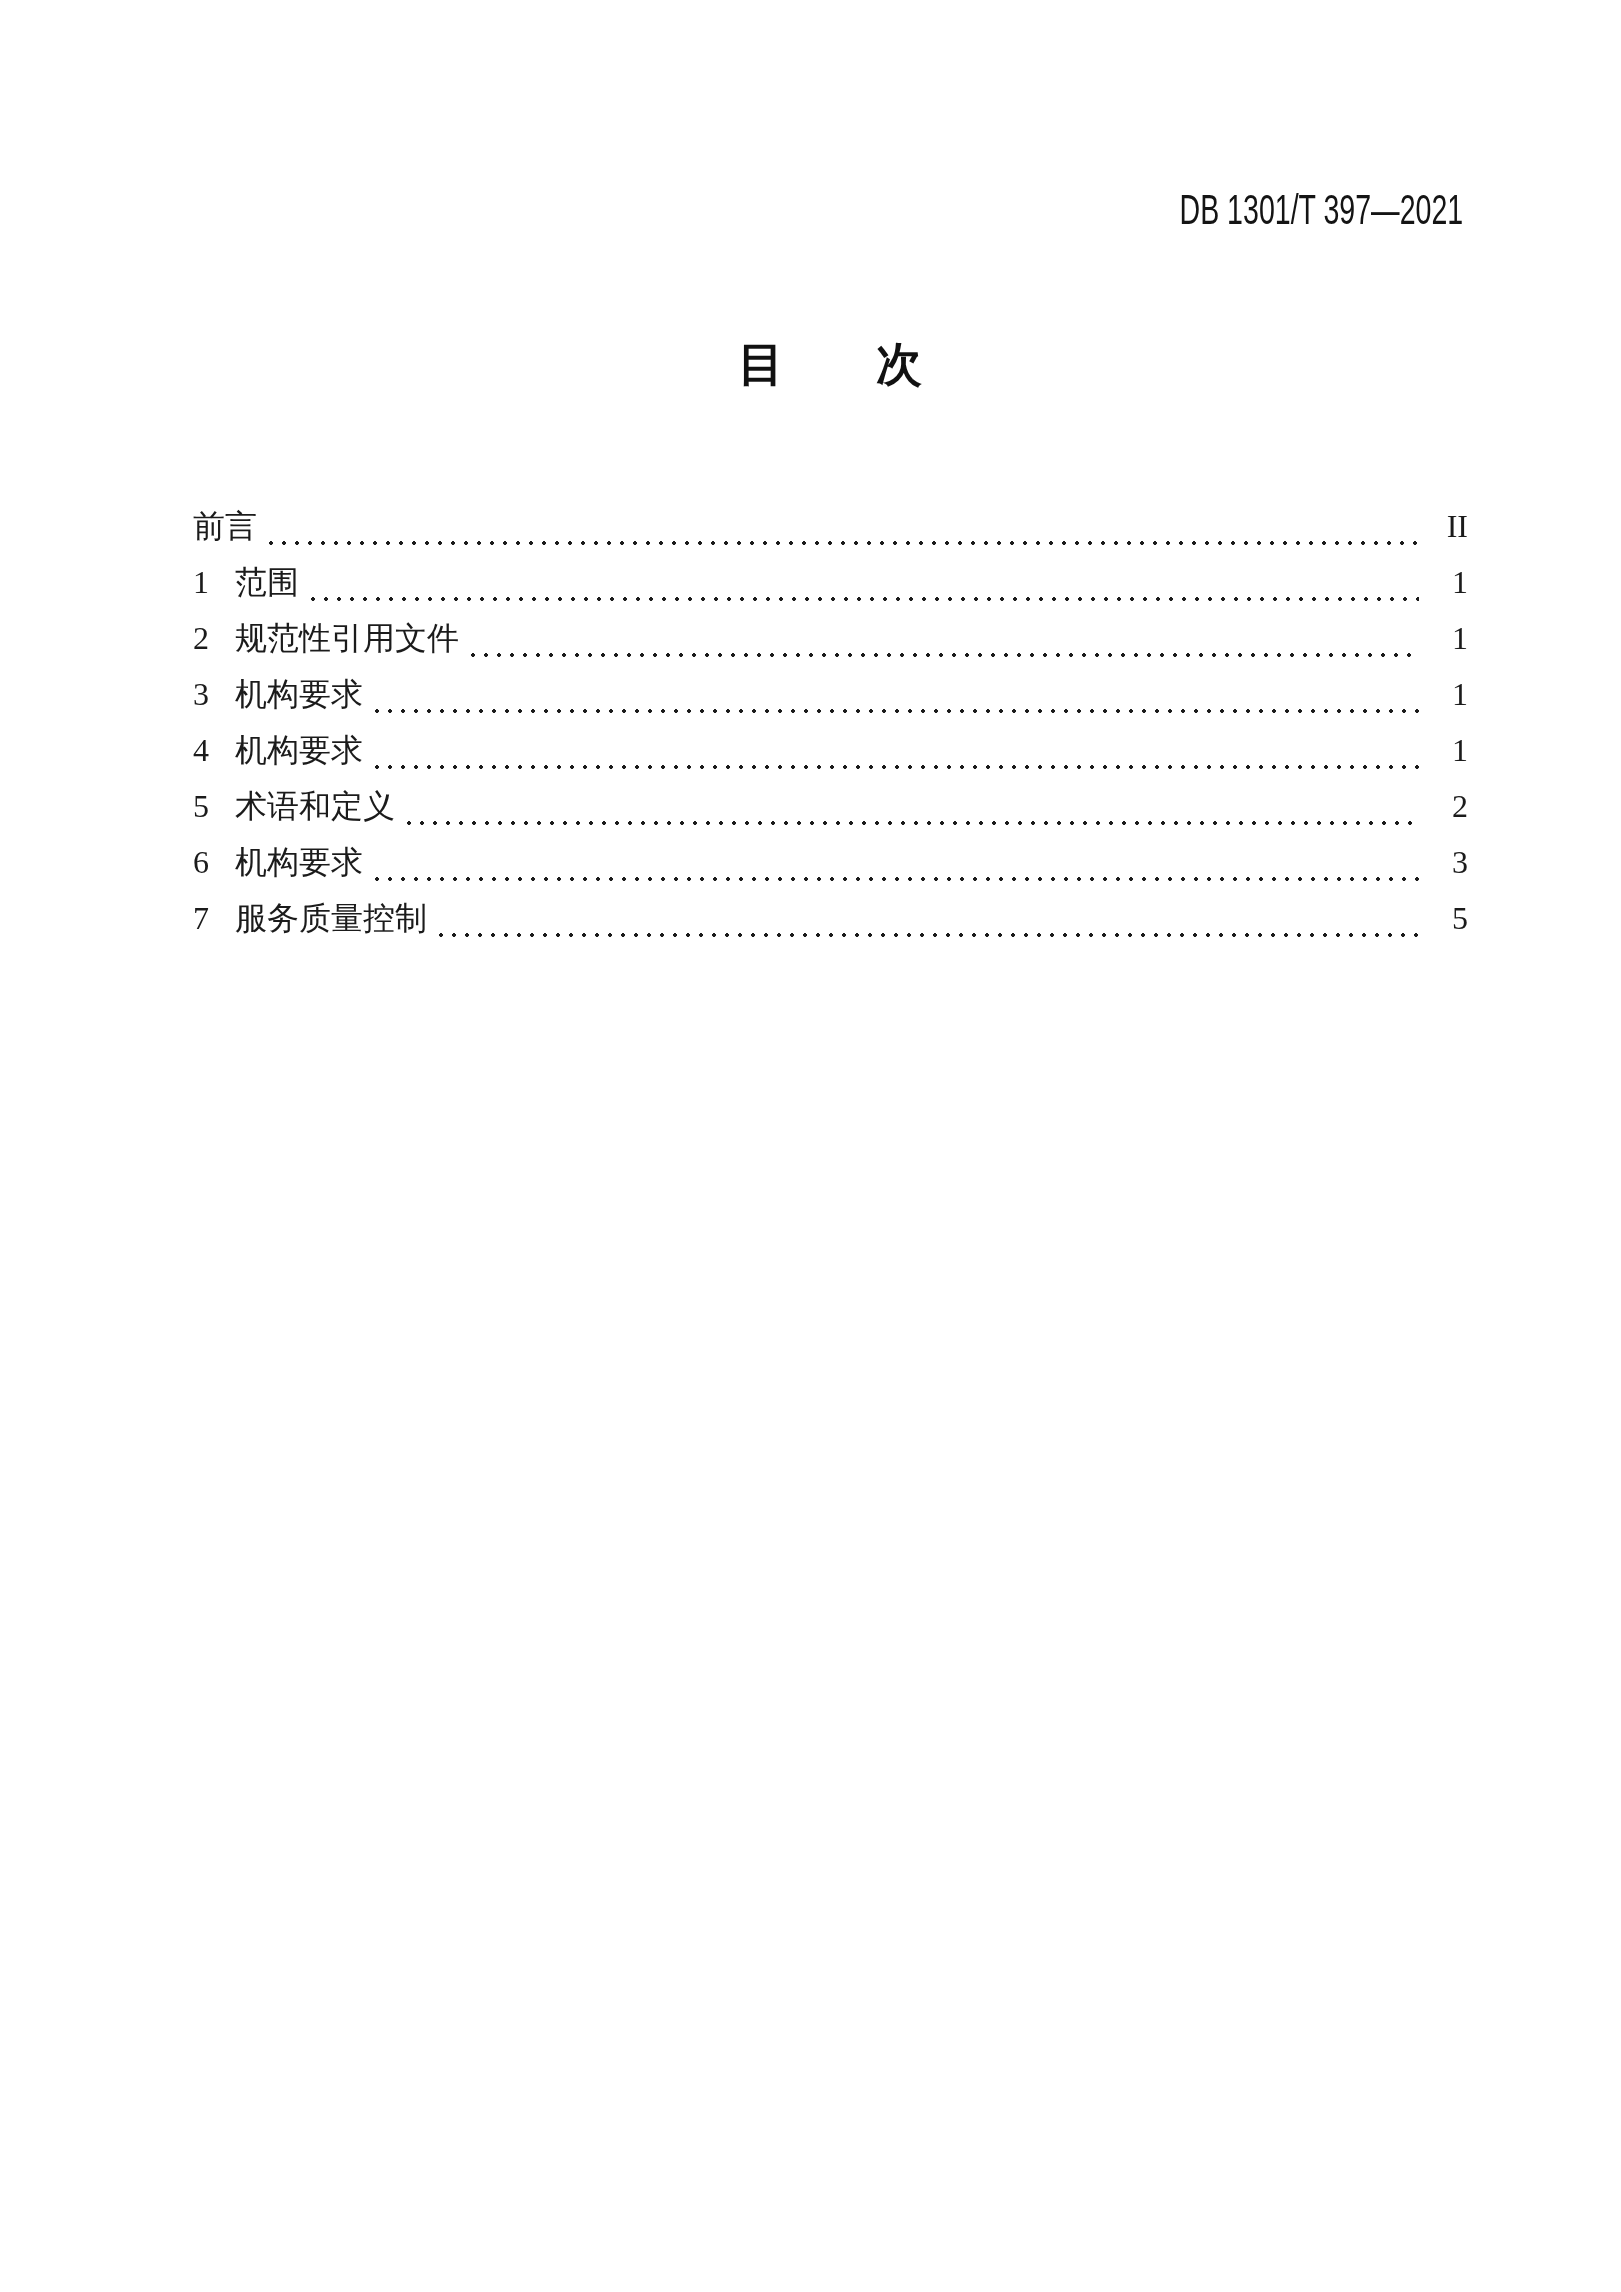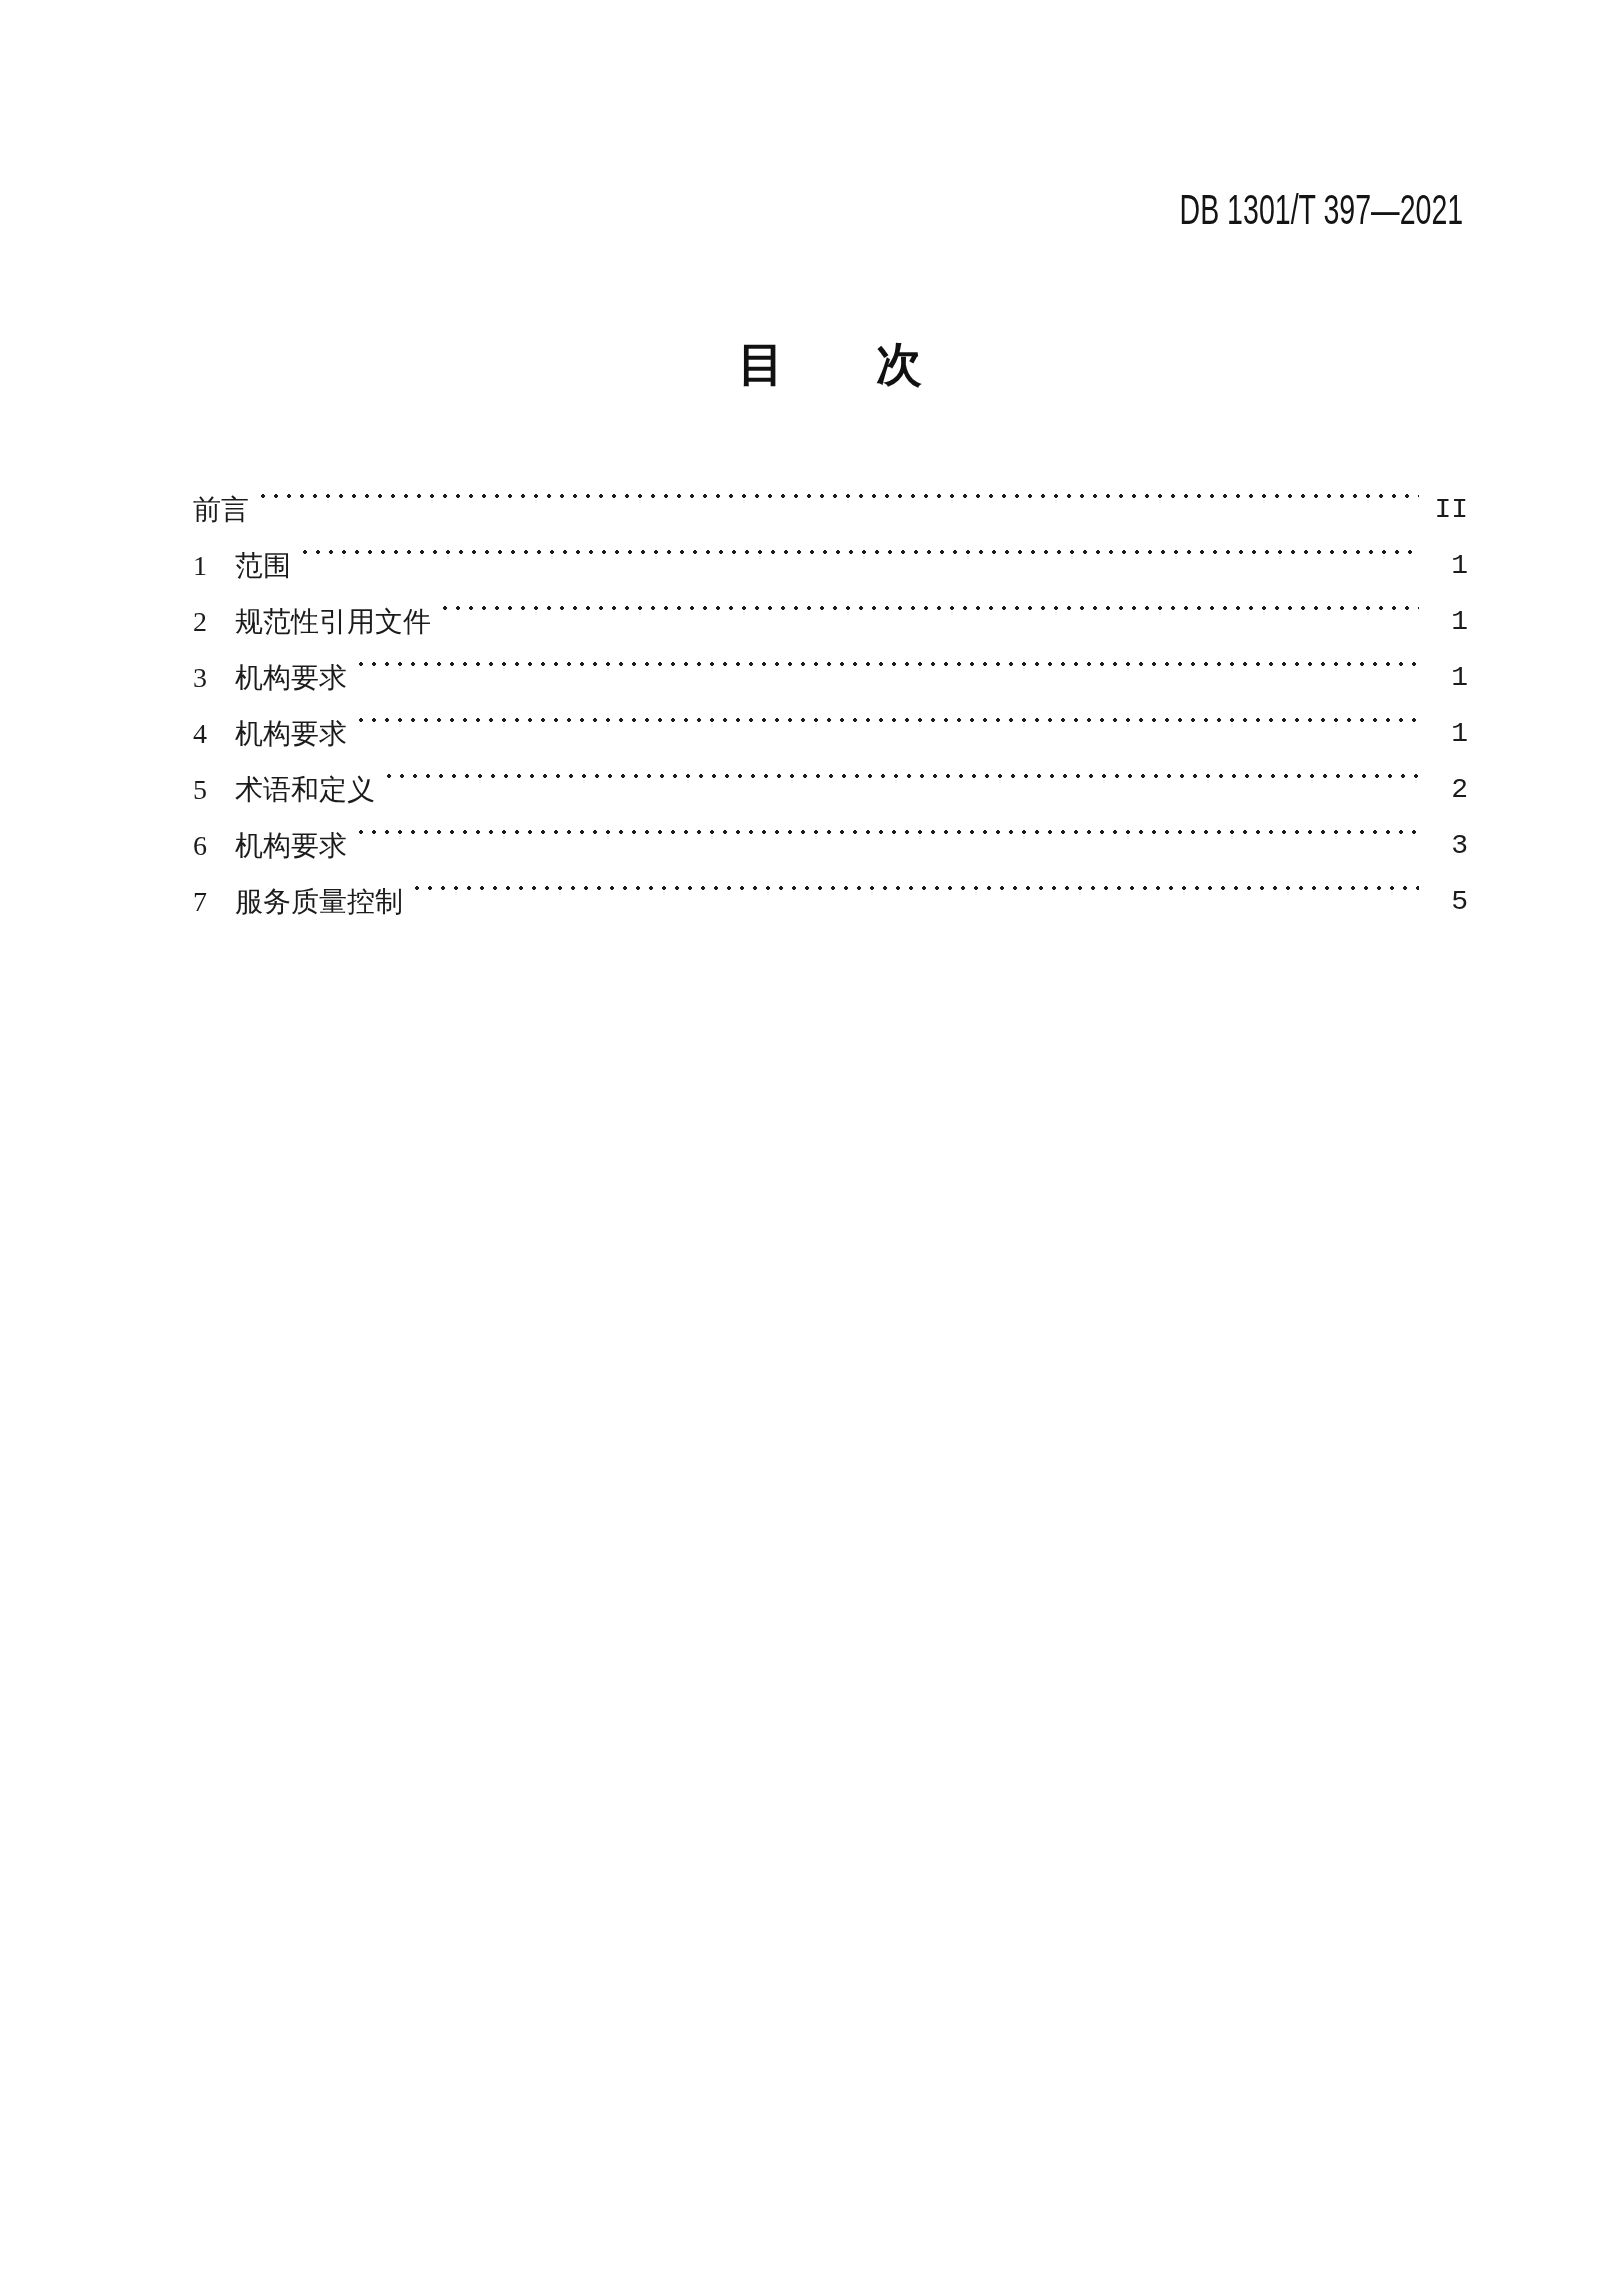--- a/index.html
+++ b/index.html
@@ -40,25 +40,25 @@
     white-space: pre;
   }
   .toc {
     position: absolute;
     left: 193px;
     top: 489px;
     width: 1275px;
   }
   .toc-row {
     display: flex;
-    align-items: flex-start;
+    align-items: flex-end;
     height: 56px;
     box-sizing: border-box;
     padding-top: 4.9px;
-    font-size: 28px;
+    font-size: 32px;
     line-height: 1.17;
   }
   .toc-no {
     flex: 0 0 42px;
     font-family: "Liberation Serif", serif;
   }
   .toc-label {
     flex: 0 0 auto;
     padding-right: 9.8px;
     white-space: nowrap;
@@ -69,21 +69,21 @@
     height: 3.9px;
     margin: 0 11.8px 0 2px;
     background-image: radial-gradient(circle at 2px 2px, #1b1b1b 1.7px, transparent 2.1px);
     background-size: 13px 3.9px;
     background-repeat: repeat-x;
     background-position: left bottom;
   }
   .toc-page {
     flex: 0 0 37px;
     text-align: right;
-    font-family: Liberation Mono, monospace;
+    font-family: Liberation Serif, serif;
   }
   .footer-page {
     position: absolute;
     top: 2103px;
     right: 186px;
     font-family: "Liberation Serif", serif;
     font-size: 28px;
     line-height: 1;
     color: #3d5f9d;
   }

